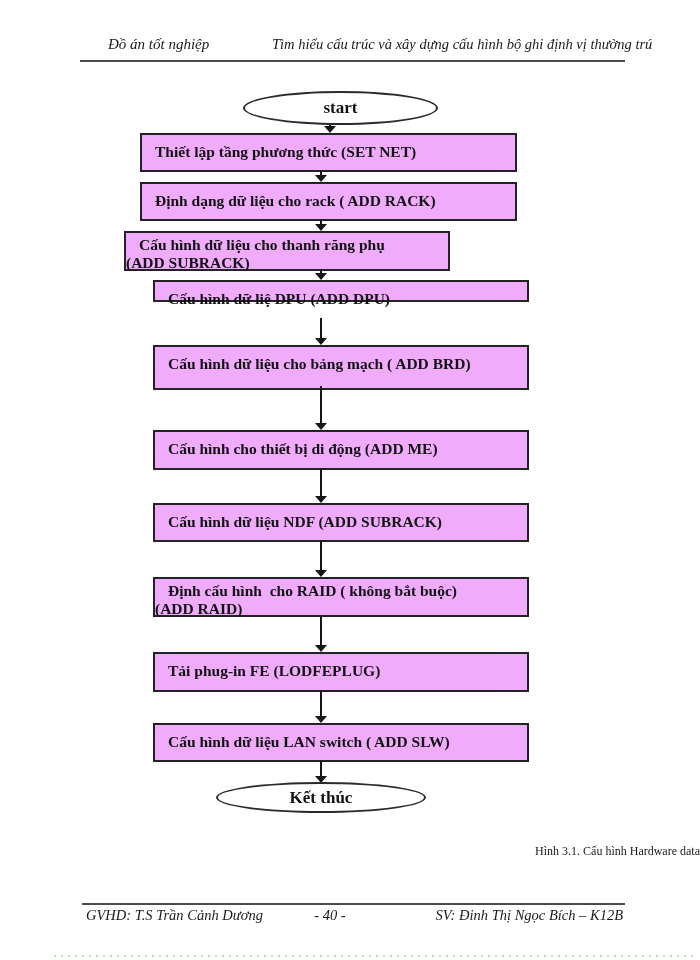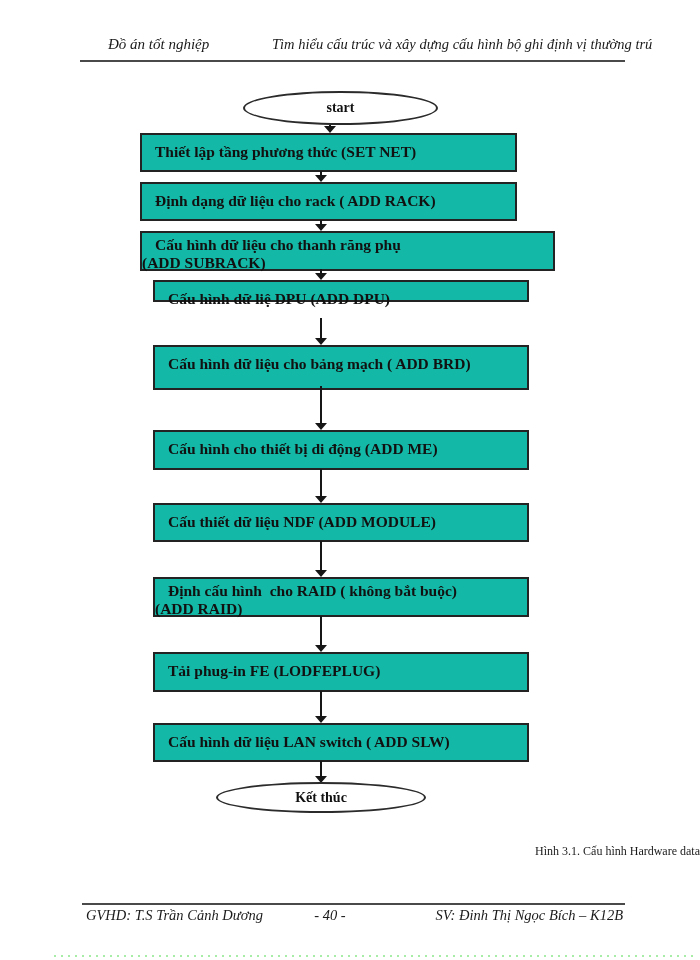--- a/index.html
+++ b/index.html
@@ -14,24 +14,24 @@
   .rule      { position:absolute; height:2px; background:#4a4a4a; }
   .rule.hdr  { left:80px;  top:60px;  width:545px; }
   .rule.ftr  { left:82px;  top:903px; width:543px; }
   .ftr-left   { position:absolute; left:86px;  top:907px; font-style:italic; font-size:14.5px;font-family:Liberation Serif, serif; }
   .ftr-center { position:absolute; left:300px; top:907px; width:60px; text-align:center; font-style:italic; font-size:14.5px; }
   .ftr-right  { position:absolute; right:77px; top:907px; font-style:italic; font-size:14.5px; }
   
   .ellipse {
     position:absolute; border:2px solid #2b2b2b; border-radius:50%;
     box-sizing:border-box; display:flex; align-items:center; justify-content:center;
-    font-weight:bold; font-size:14px; color:#111;
+    font-weight:bold; font-size:17px; color:#111;
   }
   .box {
-    position:absolute; border:2px solid #232323; background:#14b8a6;
+    position:absolute; border:2px solid #232323; background:#f0abfc;
     box-sizing:border-box; font-weight:bold; font-size:15.5px; color:#111;
     line-height:18px;
   }
   .box .l1 { display:block; padding:8px 6px 0 13px; white-space:pre; }
   .box.two .l1 { padding-top:3px; }
   .box.two .l2 { display:block; text-align:left; white-space:pre; }
   .arrow { position:absolute; width:12px; }
   .arrow-stem { position:absolute; left:5px; top:0; height:calc(100% - 6px); width:2px; background:#161616; }
   .arrow-head {
     position:absolute; bottom:0; left:0; width:0; height:0;
@@ -73,21 +73,21 @@
 
   <div class="box" style="left:140px;top:182px;width:377px;height:39px">
     <span class="l1">Định dạng dữ liệu cho rack ( ADD RACK)</span>
   </div>
 
   <div class="arrow" style="left:315px;top:220px;height:11px">
     <span class="arrow-stem"></span>
       <span class="arrow-head"></span>
   </div>
 
-  <div class="box two" style="left:140px;top:231px;width:415px;height:40px">
+  <div class="box two" style="left:124px;top:231px;width:326px;height:40px">
     <span class="l1">Cấu hình dữ liệu cho thanh răng phụ</span>
     <span class="l2">(ADD SUBRACK)</span>
   </div>
 
   <div class="arrow" style="left:315px;top:269px;height:11px">
     <span class="arrow-stem"></span>
       <span class="arrow-head"></span>
   </div>
 
   <div class="box" style="left:153px;top:280px;width:376px;height:22px">
@@ -111,21 +111,21 @@
   <div class="box" style="left:153px;top:430px;width:376px;height:40px">
     <span class="l1">Cấu hình cho thiết bị di động (ADD ME)</span>
   </div>
 
   <div class="arrow" style="left:315px;top:469px;height:34px">
     <span class="arrow-stem"></span>
       <span class="arrow-head"></span>
   </div>
 
   <div class="box" style="left:153px;top:503px;width:376px;height:39px">
-    <span class="l1">Cấu thiết dữ liệu NDF (ADD MODULE)</span>
+    <span class="l1">Cấu hình dữ liệu NDF (ADD SUBRACK)</span>
   </div>
 
   <div class="arrow" style="left:315px;top:541px;height:36px">
     <span class="arrow-stem"></span>
       <span class="arrow-head"></span>
   </div>
 
   <div class="box two" style="left:153px;top:577px;width:376px;height:40px">
     <span class="l1">Định cấu hình  cho RAID ( không bắt buộc)</span>
     <span class="l2">(ADD RAID)</span>

